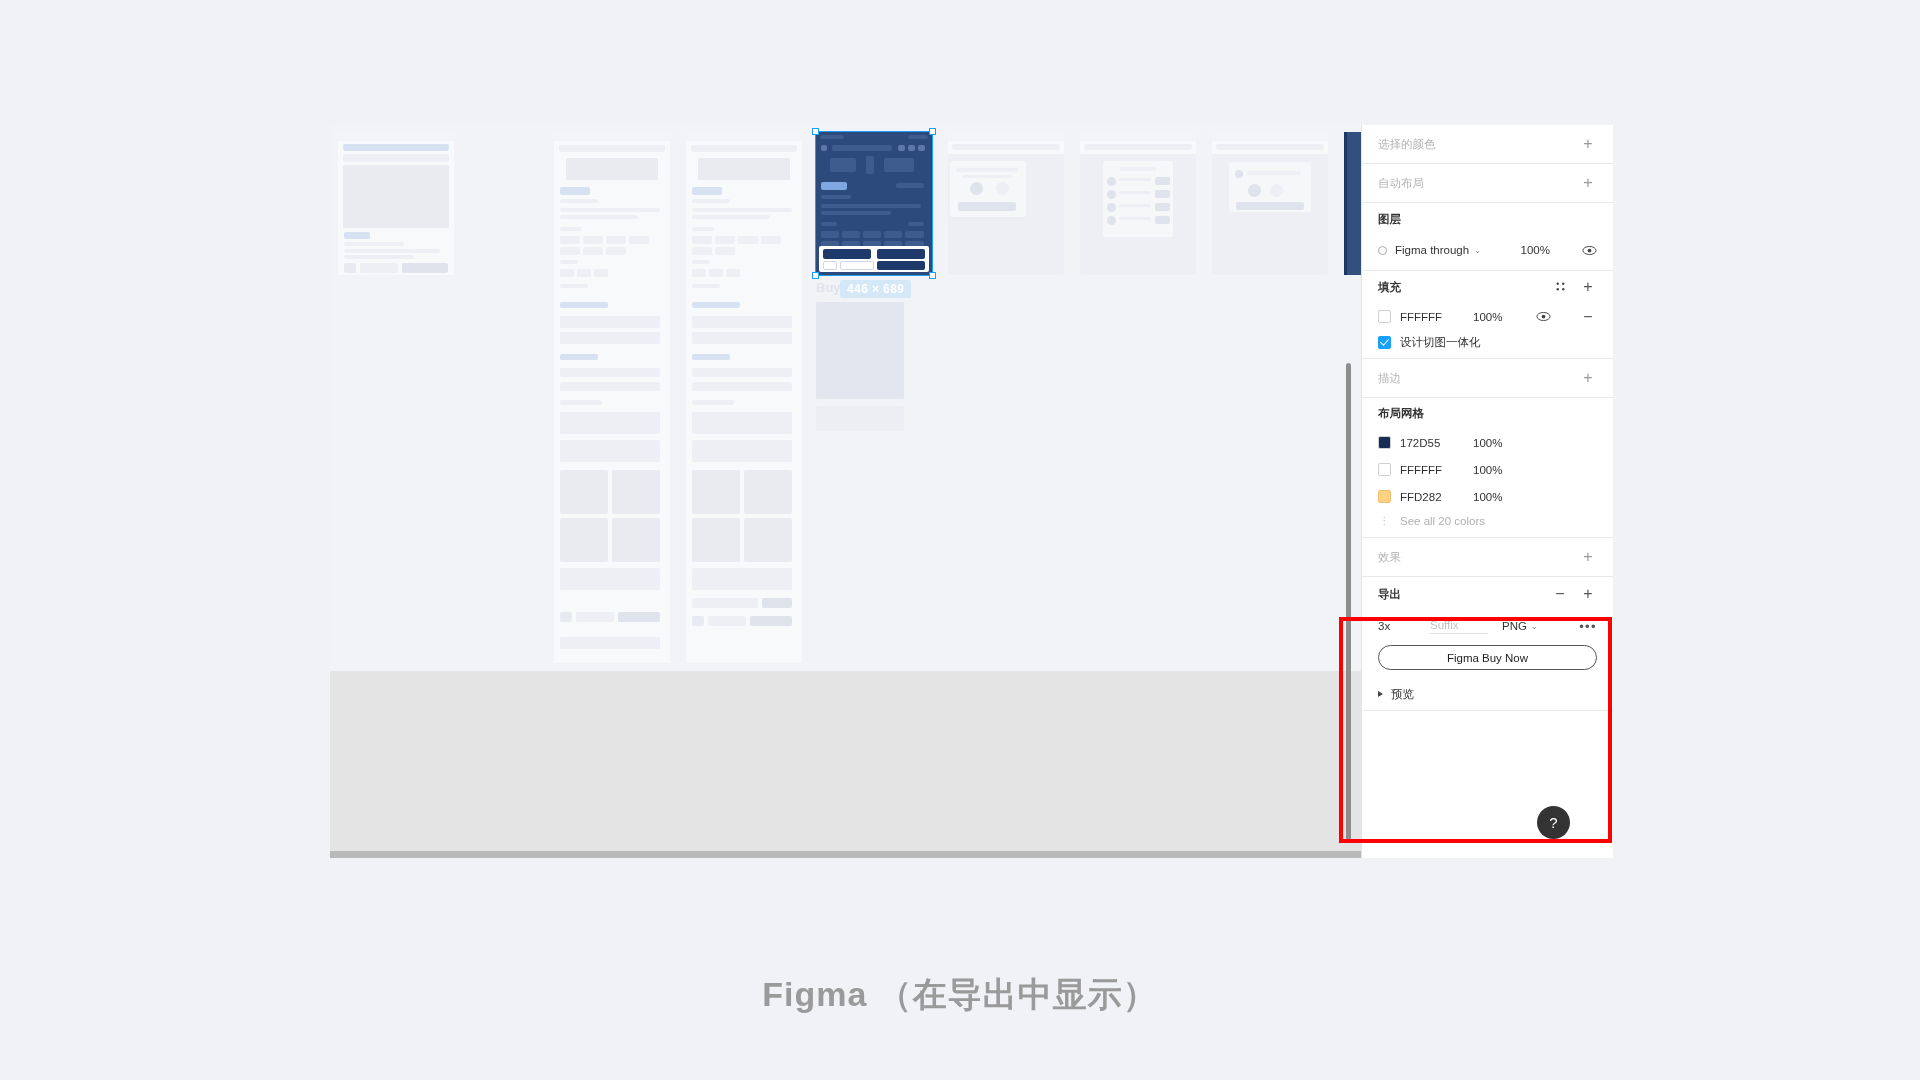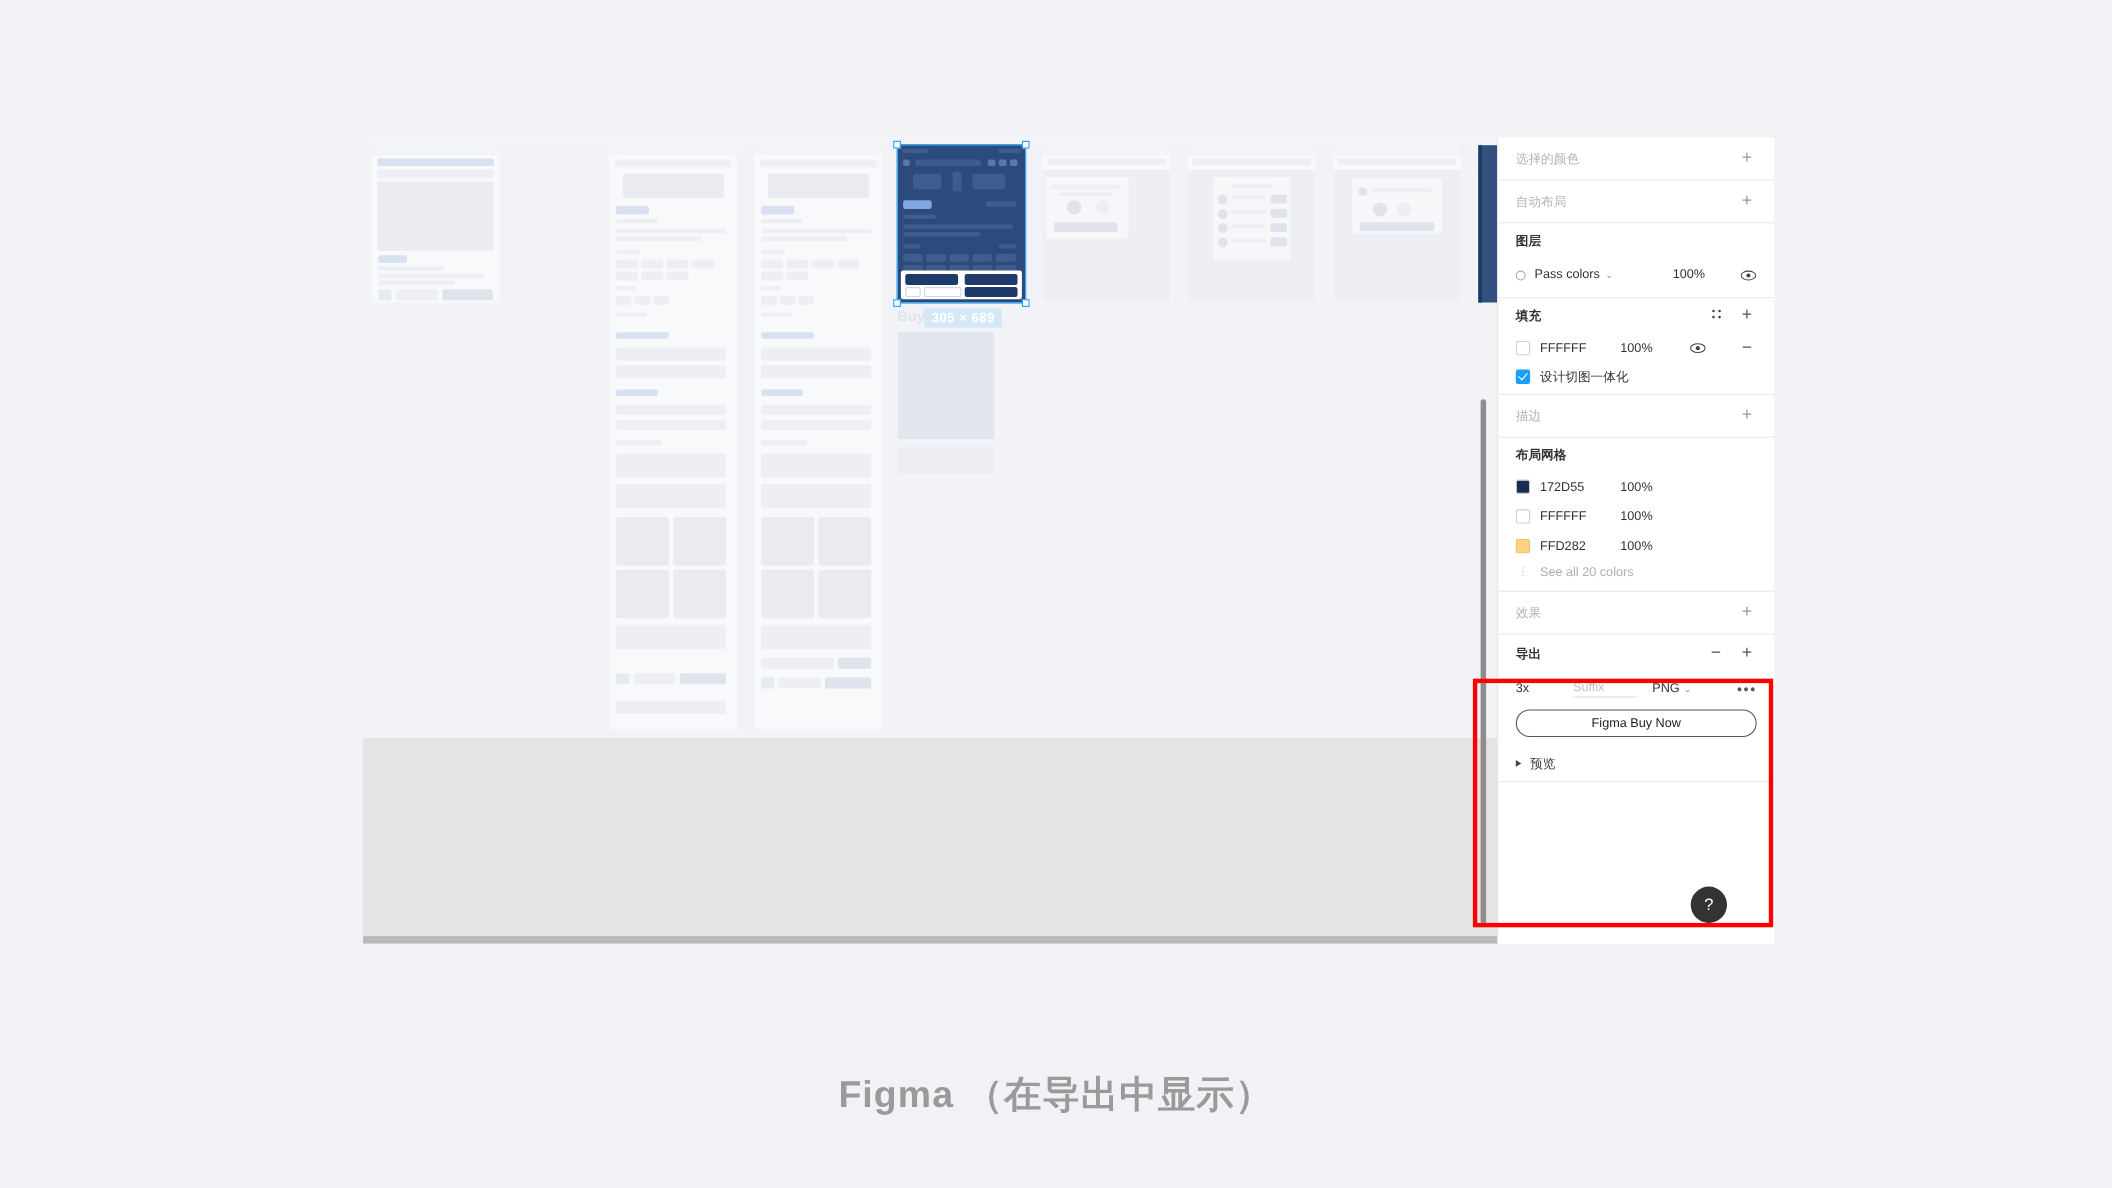--- a/index.html
+++ b/index.html
@@ -623,21 +623,21 @@
     </div>
 
     <div class="sel-outline">
       <div class="sel-handle tl"></div>
       <div class="sel-handle tr"></div>
       <div class="sel-handle bl"></div>
       <div class="sel-handle br"></div>
     </div>
 
     <div class="ghost-word">Buy</div>
-    <div class="dim-badge">305 × 689</div>
+    <div class="dim-badge">446 × 689</div>
 
     <div class="below-sel"></div>
     <div class="below-sel2"></div>
 
     <div class="canvas-bottom-scroll"></div>
     <div class="canvas-vscroll"></div>
   </div>
 
   <div class="inspector">
 
@@ -656,21 +656,21 @@
         <span class="icon-btn">+</span>
       </div>
     </div>
 
     <div class="sect" style="padding-bottom:5px;">
       <div class="sect-row" style="height:32px;">
         <span class="sect-title">图层</span>
       </div>
       <div class="blend-row">
         <span class="blend-dot"></span>
-        <span class="blend-name">Pass colors</span>
+        <span class="blend-name">Figma through</span>
         <span class="caret">⌄</span>
         <span class="spacer"></span>
         <span class="pct">100%</span>
         <span style="width:16px;"></span>
         <span class="eye">
           <svg viewBox="0 0 16 11" width="15" height="11">
             <ellipse cx="8" cy="5.5" rx="7" ry="4.3" fill="none" stroke="#444" stroke-width="1"></ellipse>
             <circle cx="8" cy="5.5" r="2" fill="#444"></circle>
           </svg>
         </span>

